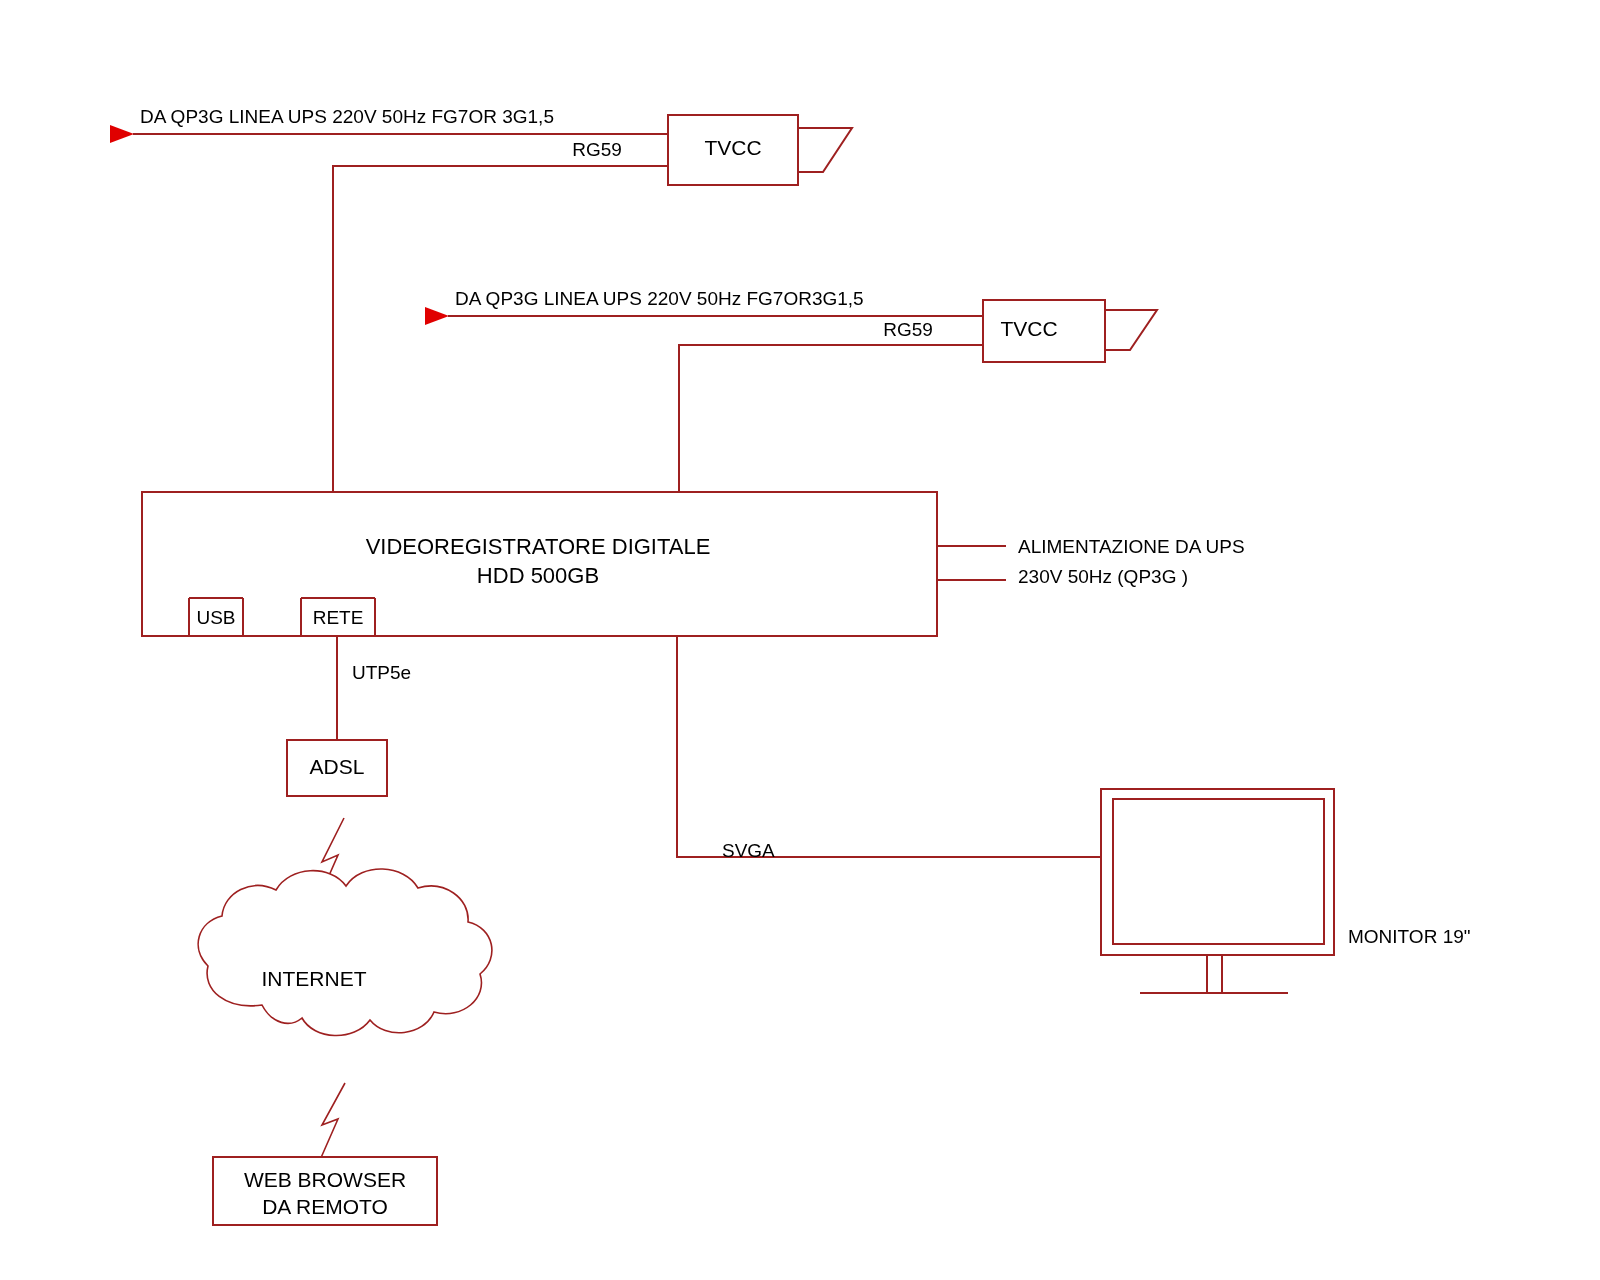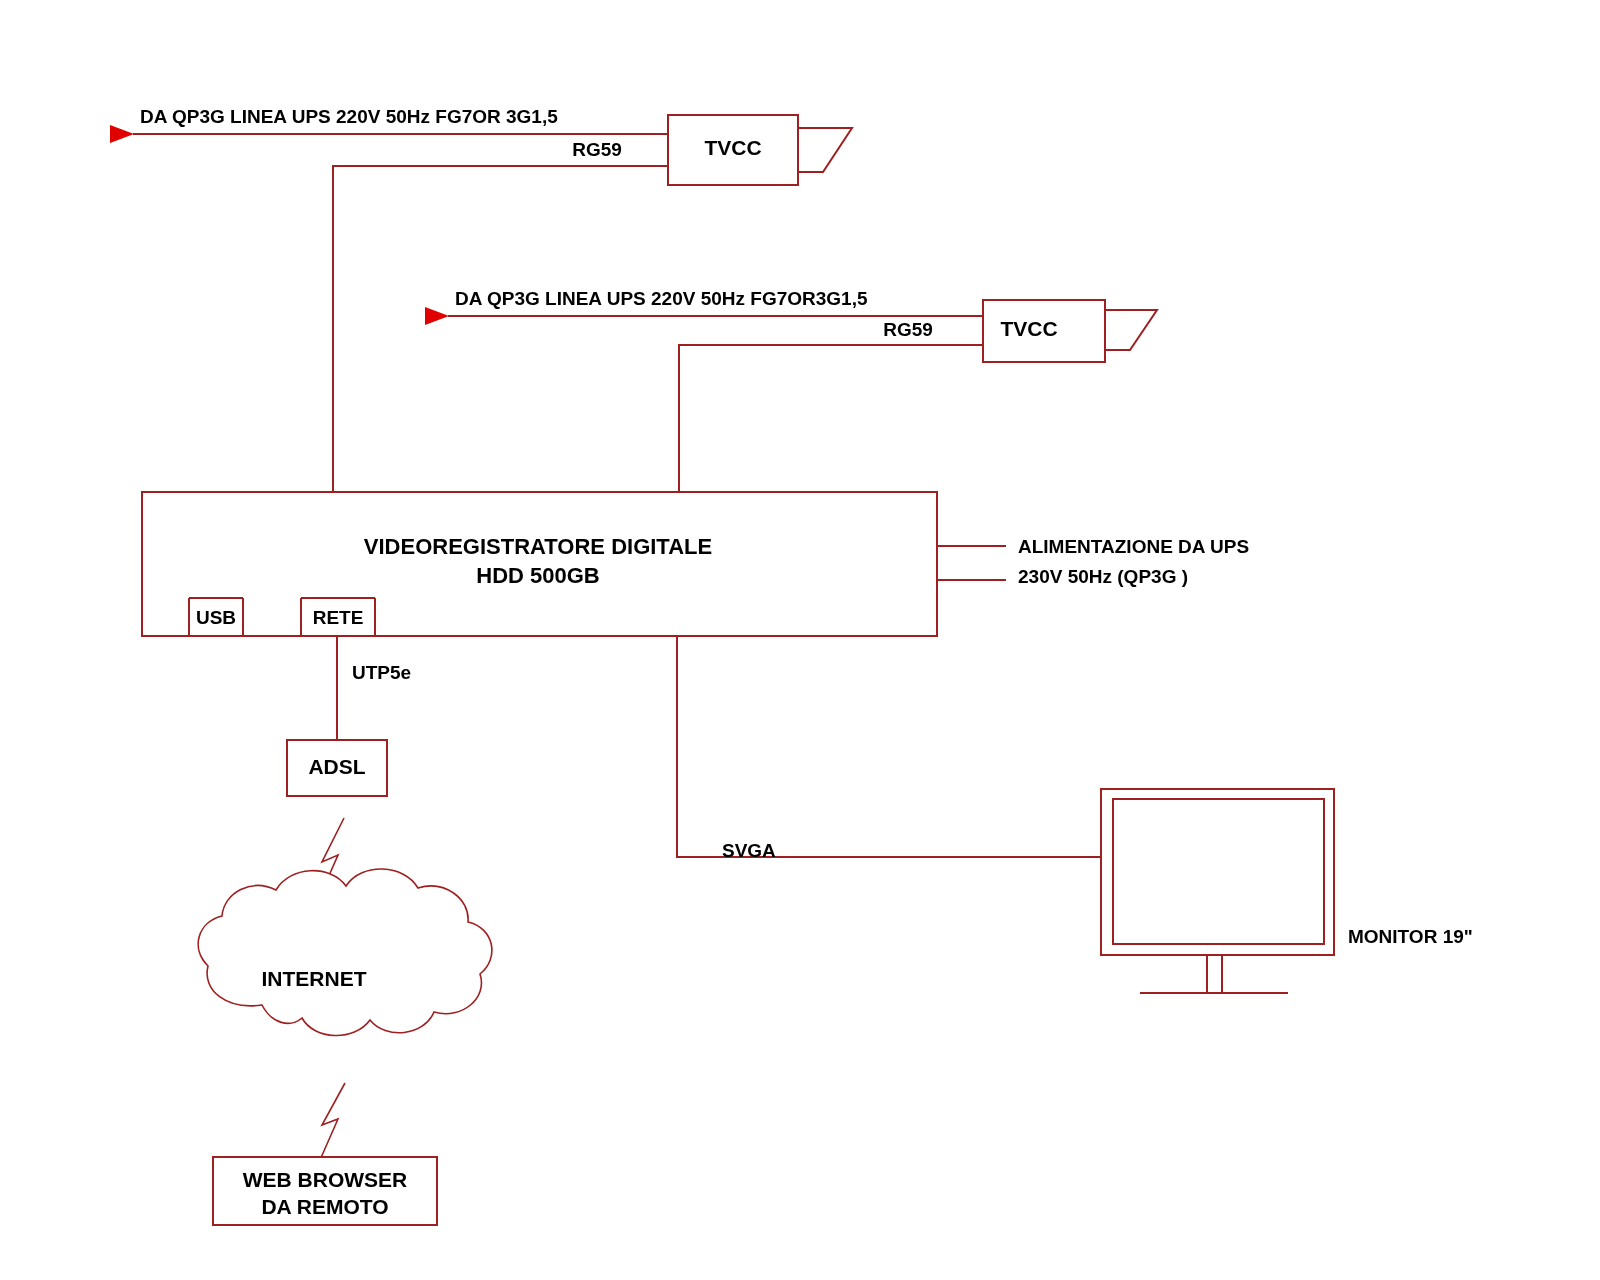--- a/index.html
+++ b/index.html
@@ -10,21 +10,20 @@
   body {
     width: 1600px;
     height: 1280px;
     font-family: "Liberation Sans", sans-serif;
     overflow: hidden;
   }
   #diagram-root {
     position: relative;
     width: 1600px;
     height: 1280px;
-    font-weight: bold;
   }
   svg#schematic {
     position: absolute;
     top: 0;
     left: 0;
     width: 1600px;
     height: 1280px;
   }
   .wire {
     fill: none;

